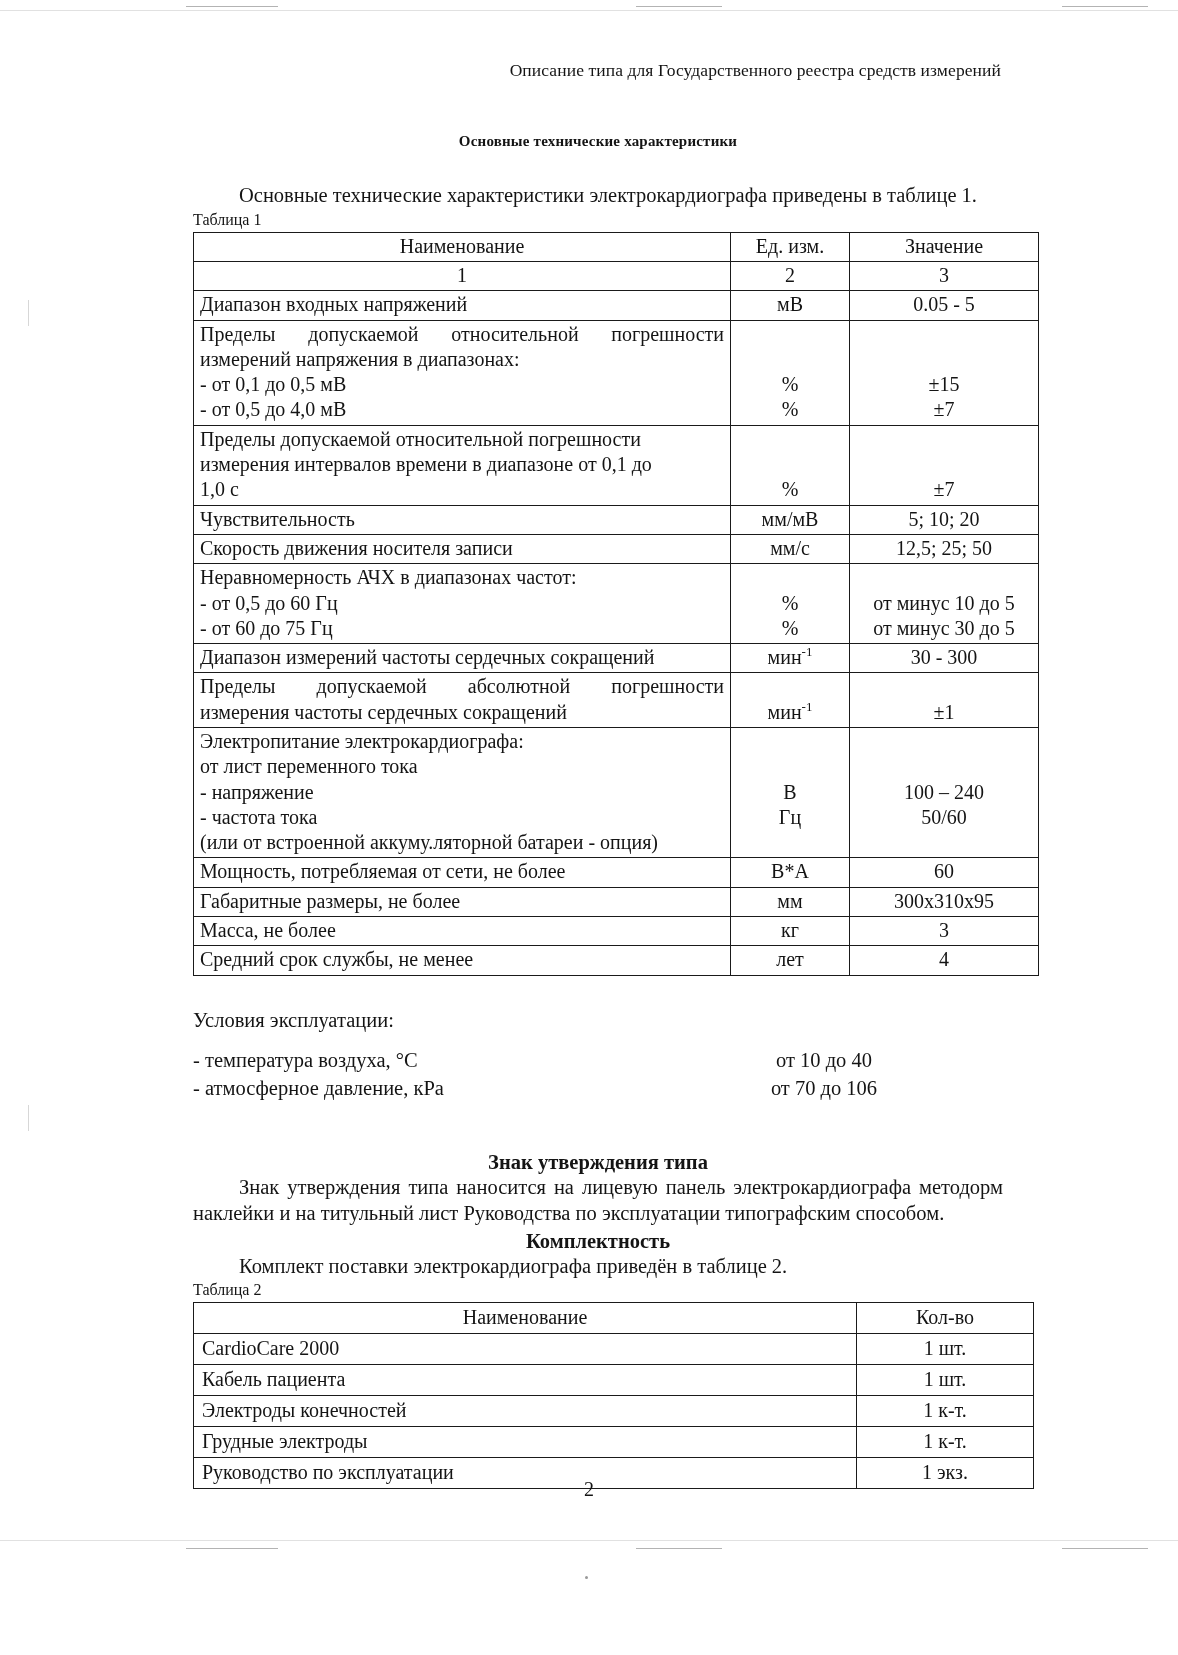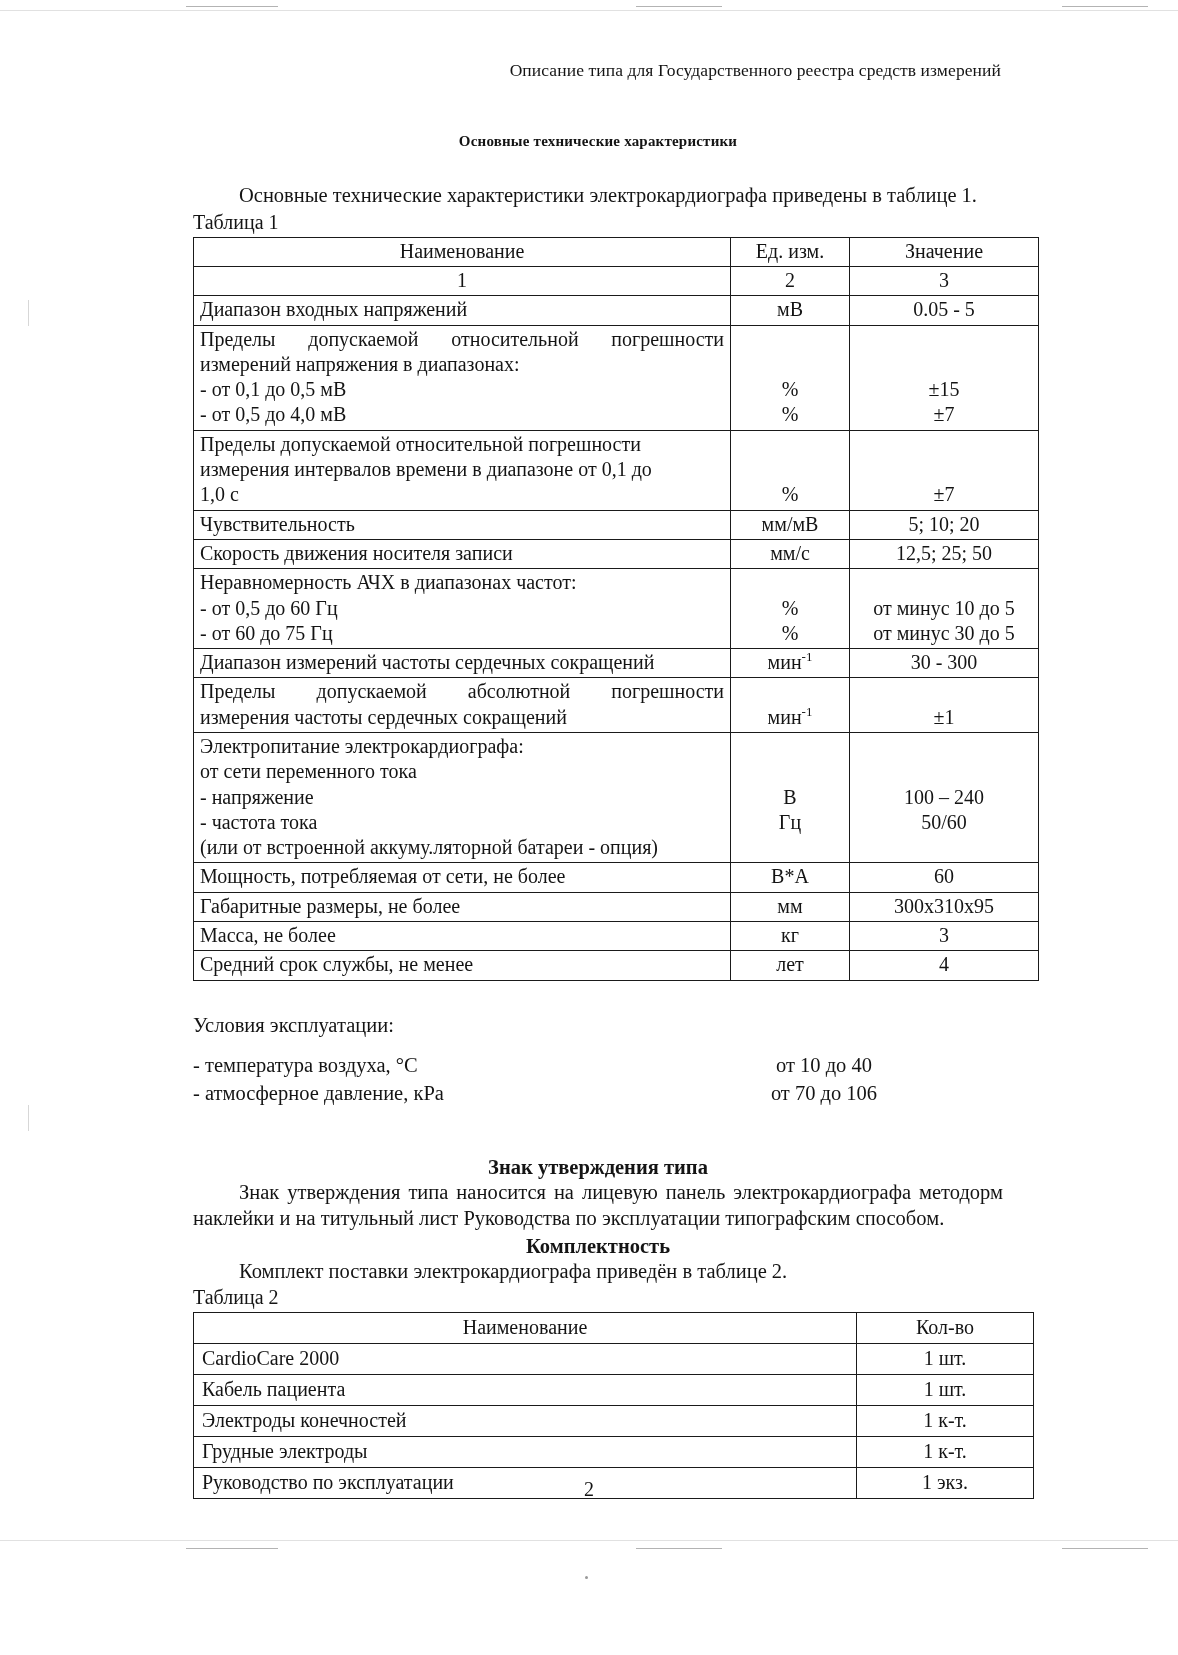--- a/index.html
+++ b/index.html
@@ -76,21 +76,21 @@
     text-indent: 46px;
     line-height: 1.30;
     text-align: justify;
   }
 
   p.lead {
     margin-top: 32px;
   }
 
   .table-caption {
-    font-size: 20px;
+    font-size: 16px;
     margin: 2px 0 3px 0;
     text-indent: 0;
   }
 
   
   table.doc-table {
     border-collapse: collapse;
     width: 806px;
     font-size: 20px;
     table-layout: fixed;
@@ -390,21 +390,21 @@
               <span class="blank">.</span>
               <span>±1</span>
             </span>
           </td>
         </tr>
 
         <tr>
           <td class="c-name">
             <span class="cell-lines">
               <span>Электропитание электрокардиографа:</span>
-              <span> от сети переменного тока</span>
+              <span> от лист переменного тока</span>
               <span>- напряжение</span>
               <span>- частота тока</span>
               <span>(или от встроенной аккуму.ляторной батареи - опция)</span>
             </span>
           </td>
           <td class="c-unit">
             <span class="cell-lines">
               <span class="blank">.</span>
               <span class="blank">.</span>
               <span>В</span>

